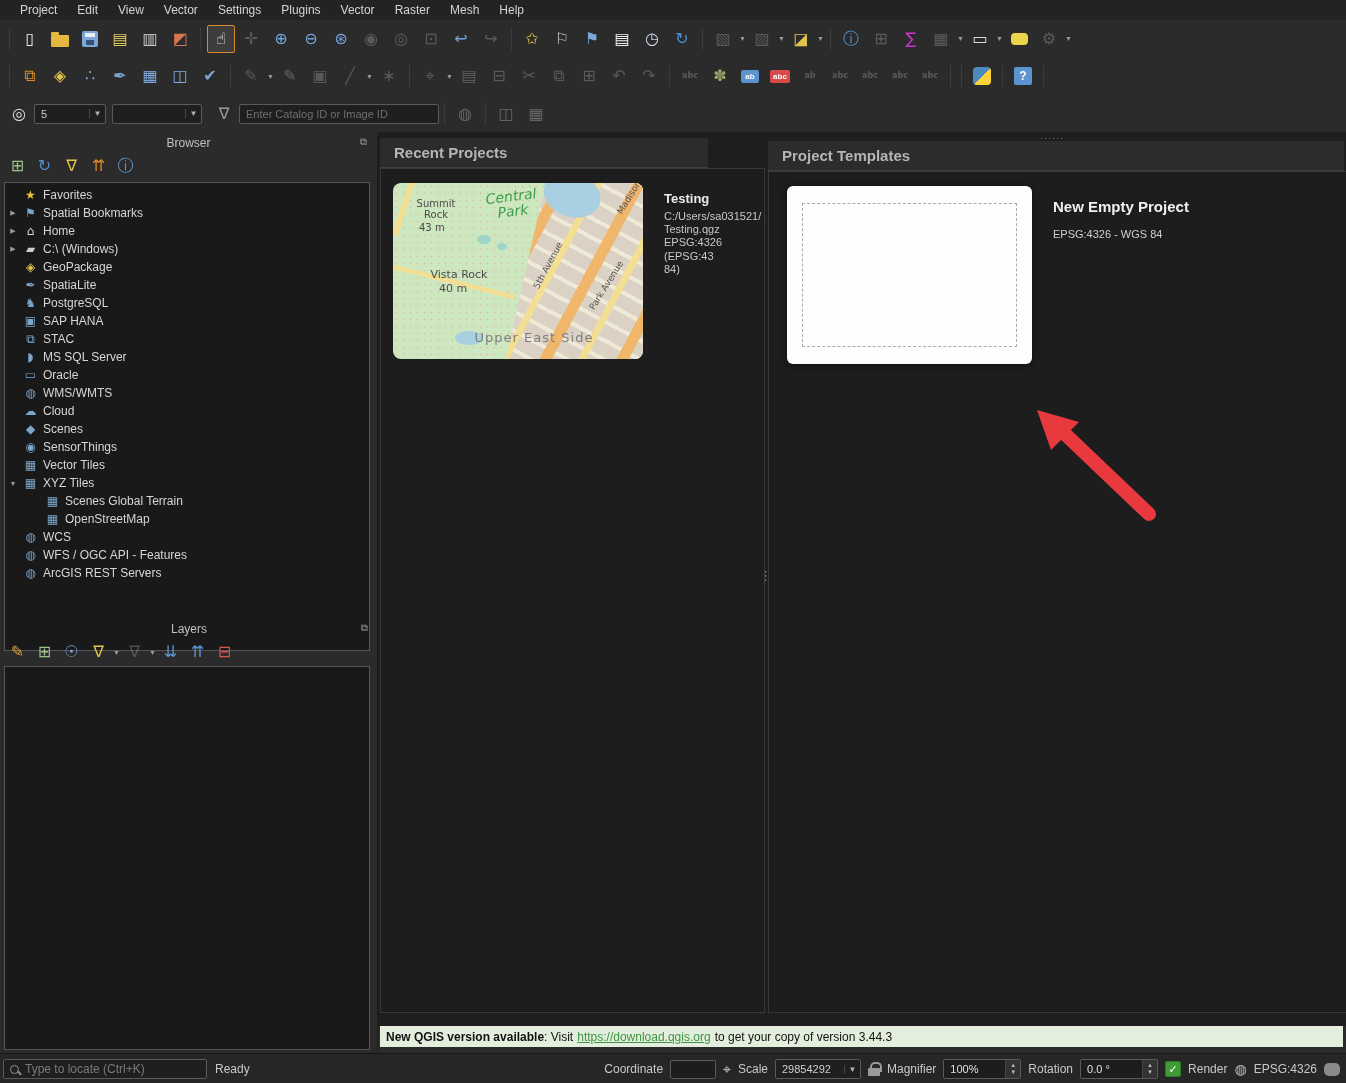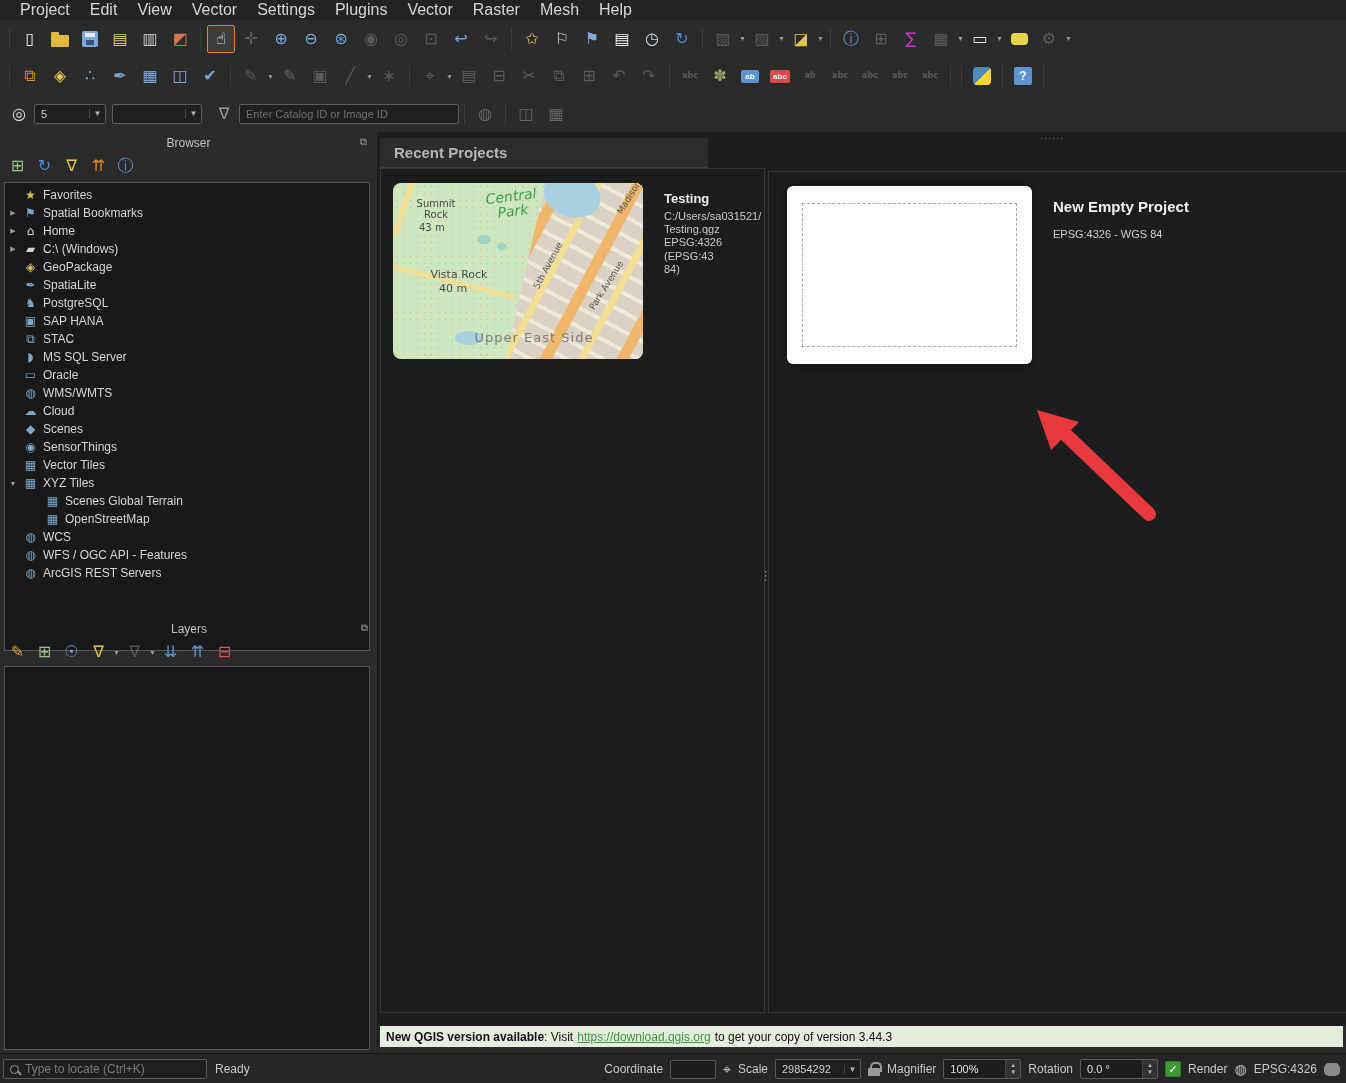--- a/index.html
+++ b/index.html
@@ -2,21 +2,21 @@
 <html><head>
 <meta charset="utf-8">
 <style>
   * { box-sizing: border-box; margin: 0; padding: 0; }
   html,body { background:#1a1a1a; }
   body { font-family:"Liberation Sans","DejaVu Sans",sans-serif; }
   #app { position:relative; width:1346px; height:1083px; background:#2b2b2b; overflow:hidden; color:#d4d4d4; }
 
   
   .menubar { position:absolute; left:0; top:0; width:1346px; height:19px; background:#232323; display:flex; align-items:center; padding-left:10px; }
-  .menu-item { font-size:16px; color:#d4d4d4; padding:1px 10px; cursor:default; }
+  .menu-item { font-size:12px; color:#d4d4d4; padding:1px 10px; cursor:default; }
 
   
   .toolbar { position:absolute; left:0; width:1346px; height:38px; background:#2b2b2b; display:flex; align-items:center; padding-left:4px; }
   #toolbar1 { top:19px; border-top:1px solid #242424; }
   #toolbar2 { top:57px; }
   #toolbar3 { top:95px; height:37px; }
   .tbi { width:28px; height:28px; display:flex; align-items:center; justify-content:center; margin:0 1px; border-radius:2px; border:1px solid transparent; cursor:default; }
   .tbi .g { font-family:"DejaVu Sans",sans-serif; font-size:16px; line-height:1; }
   .tbi.disabled { opacity:.42; }
   .tbi.selected { border:1px solid #d98b2a; background:#3d3d3d; }
@@ -377,21 +377,21 @@
         <span class="arr">▼</span>
       </div>
     <div style="width:6px"></div>
     <div class="combo" style="width:90px">
         <span></span>
         <span class="arr">▼</span>
       </div>
     <span class="tbi" style="margin-left:8px">
         <span class="g" style="color:#9a9a9a">∇</span>
       </span>
-    <input class="txtin" style="width: 220px;" placeholder="Enter Catalog ID or Image ID">
+    <input class="txtin" style="width: 200px;" placeholder="Enter Catalog ID or Image ID">
     <div class="sep"></div>
     <span class="tbi disabled">
         <span class="g" style="color:#b0b0b0">◍</span>
       </span>
     <div class="sep"></div>
     <span class="tbi disabled">
         <span class="g" style="color:#b0b0b0">◫</span>
       </span>
     <span class="tbi disabled">
         <span class="g" style="color:#b0b0b0">▦</span>
@@ -604,20 +604,21 @@
             <div>Testing.qgz</div>
             <div>EPSG:4326 (EPSG:43</div>
             <div>84)</div>
           </div>
       </div>
       <div class="hscroll">
         <div class="hthumb"></div>
       </div>
     </div>
 
+    <div class="colhead" id="tmpl-head"><span>Project Templates</span></div>
     <div class="colpanel" id="tmpl-panel">
       <div class="tmpl-card">
         <div class="dashed"></div>
       </div>
       <div class="tmpl-title">New Empty Project</div>
       <div class="tmpl-crs">EPSG:4326 - WGS 84</div>
       <svg id="red-arrow" width="576" height="842">
         <line x1="380" y1="342" x2="296" y2="262" stroke="#e8393e" stroke-width="14" stroke-linecap="round"></line>
         <polygon points="268,238 310,250 282,278" fill="#e8393e"></polygon>
       </svg>

